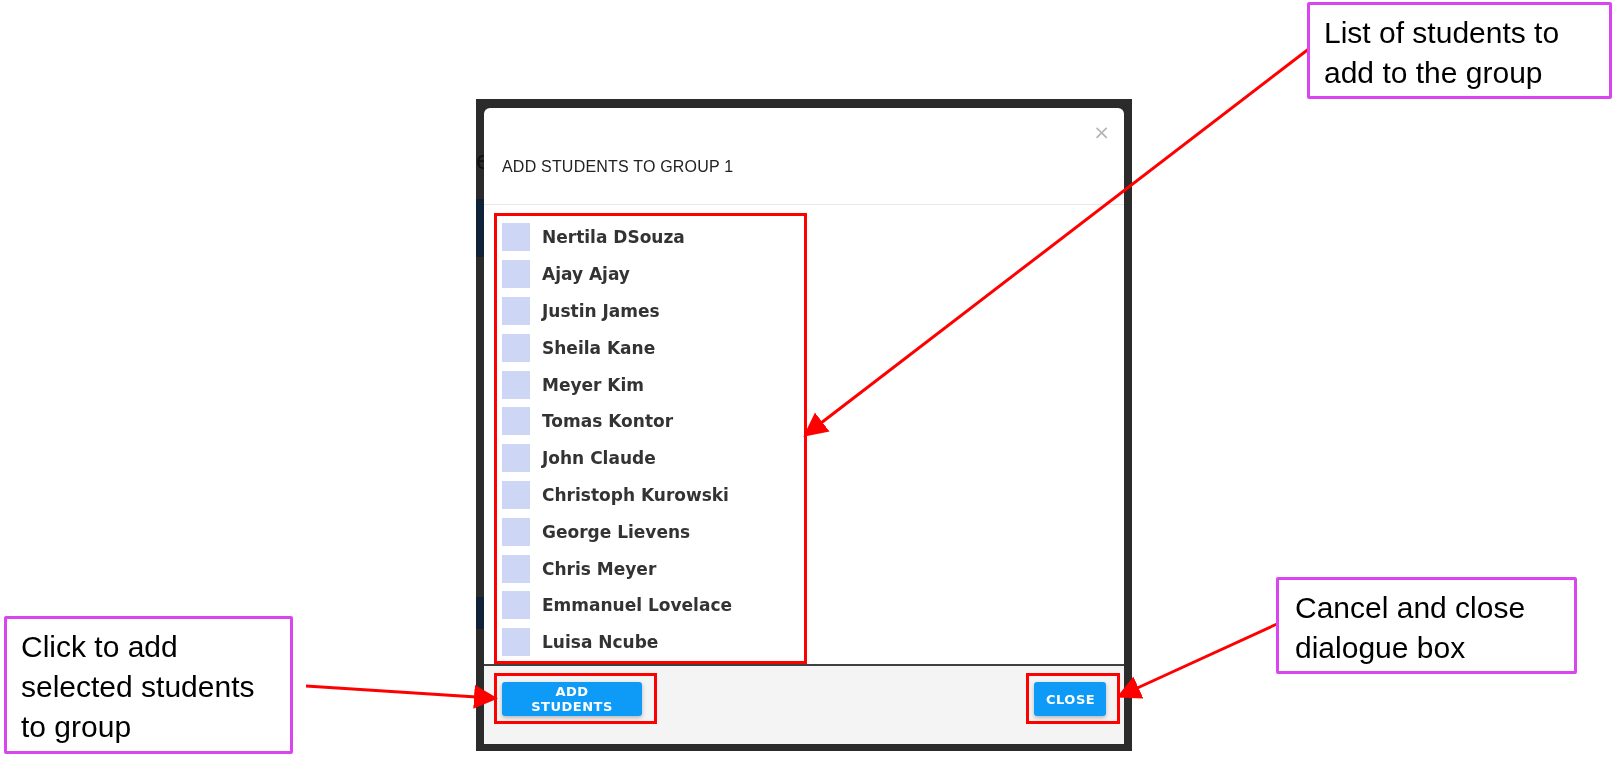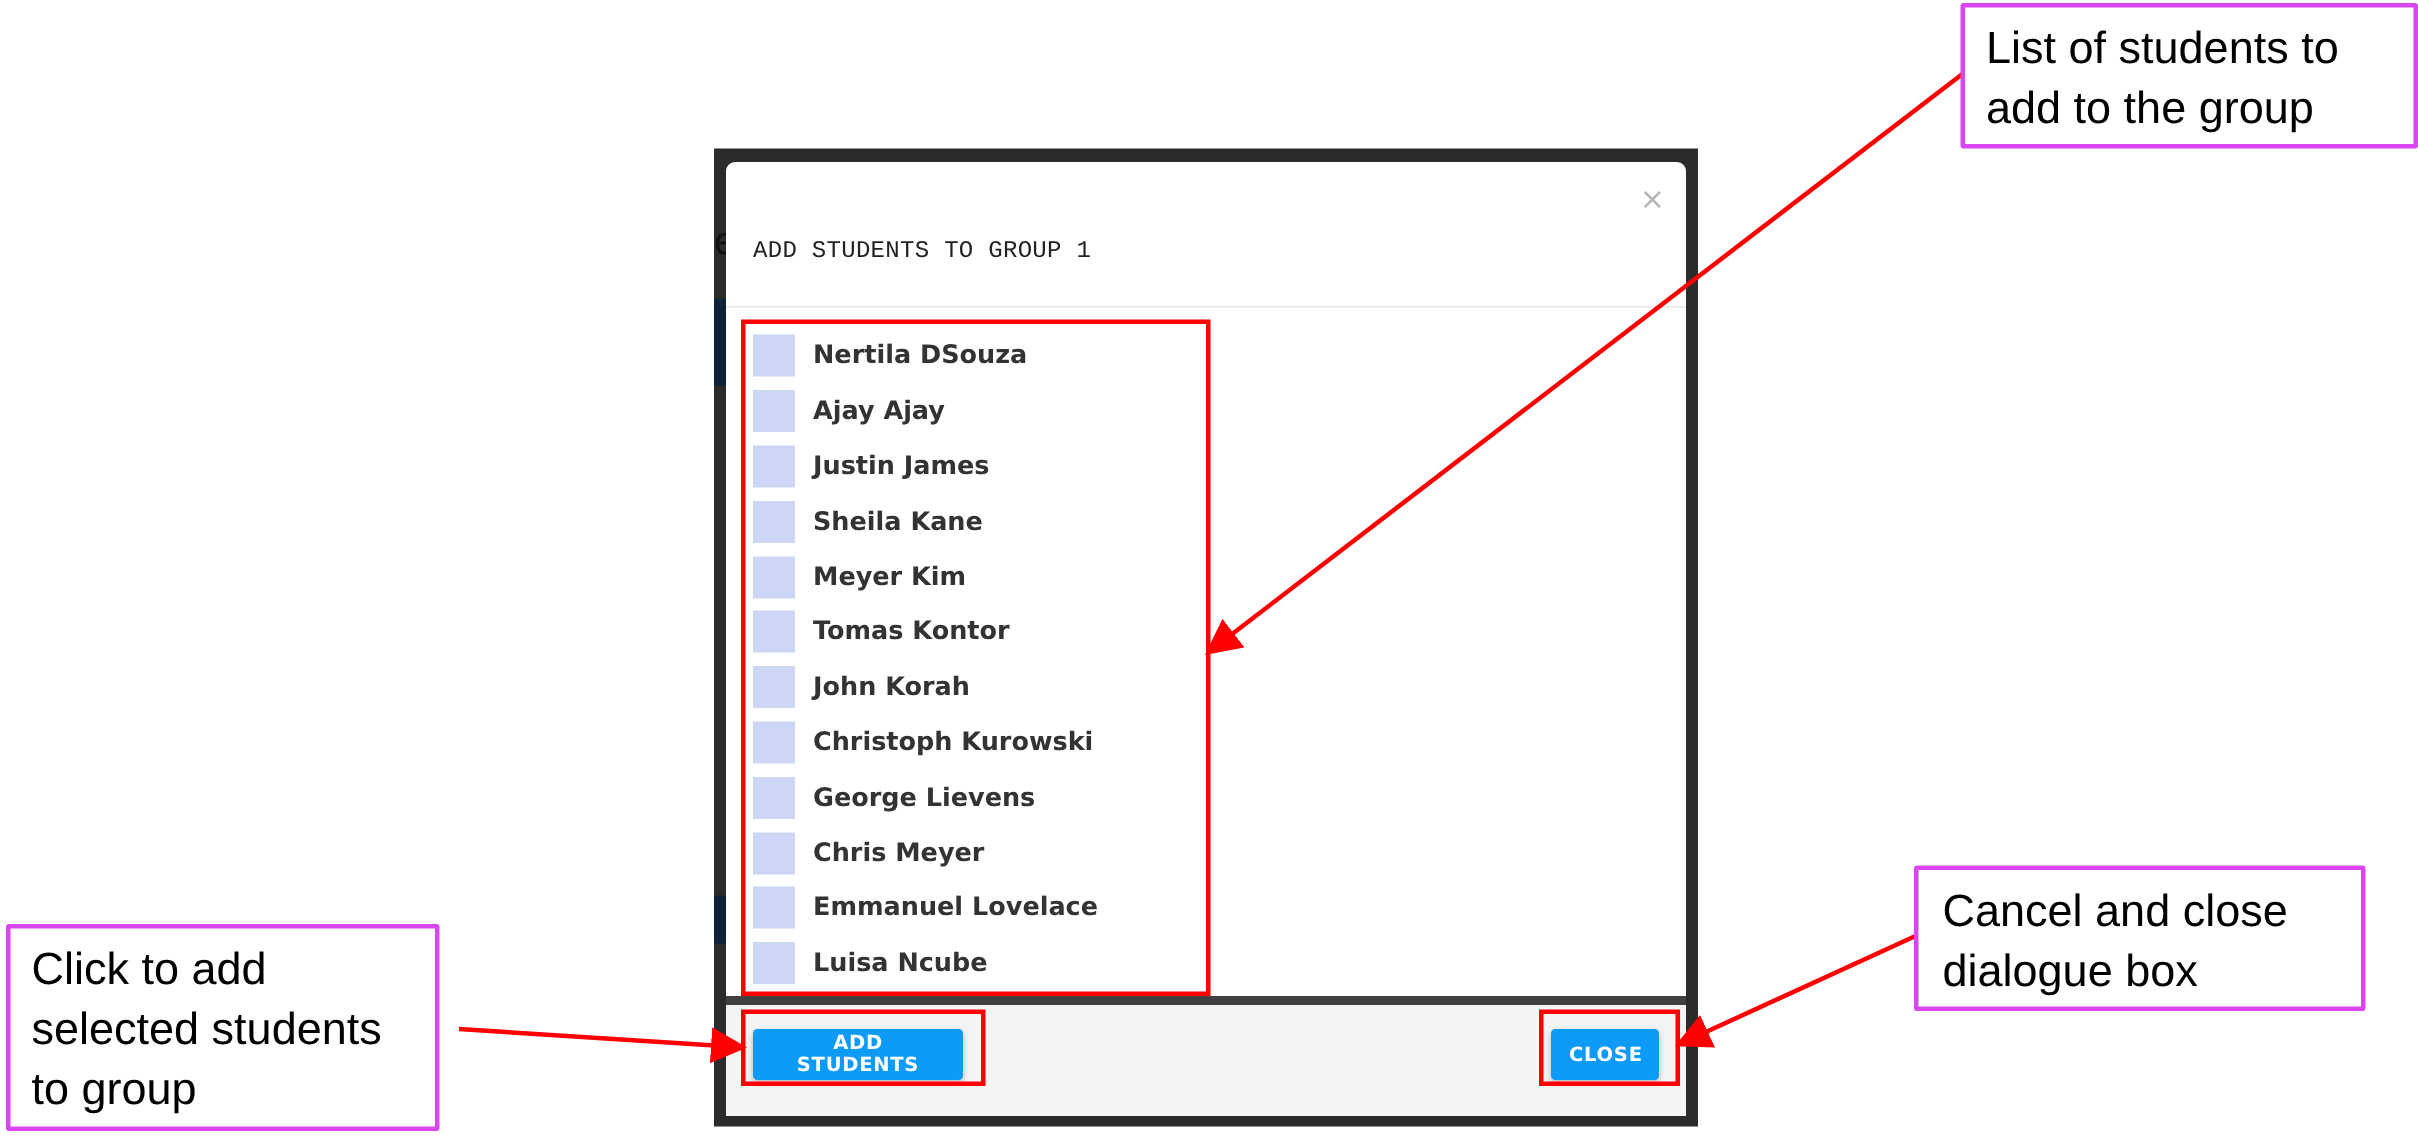--- a/index.html
+++ b/index.html
@@ -22,21 +22,21 @@
     .modal {
       position:absolute; left:484px; top:108px; width:640px; height:636px;
       background:#ffffff; border-radius:6px 6px 0 0; overflow:hidden;
     }
     .modal-header {
       position:absolute; left:0; top:0; width:100%; height:96px;
       border-bottom:1px solid #e8e8e8;
     }
     .modal-title {
       position:absolute; left:18px; top:50px; font-size:16px; color:#222;
-      font-family:Liberation Mono, monospace; letter-spacing:0.2px;
+      font-family:Liberation Sans, sans-serif; letter-spacing:0.2px;
     }
     .close-x {
       position:absolute; right:14px; top:14px; font-size:20px; color:#b5b5b5;
       font-family:"DejaVu Sans", sans-serif; cursor:pointer; line-height:20px;
     }
     .modal-body {
       position:absolute; left:0; top:97px; width:100%; height:562px;
     }
     .student-list { position:absolute; left:18px; top:14px; }
     .student {
@@ -45,21 +45,21 @@
     .student .checkbox {
       width:28px; height:28px; background:#cdd6f5; margin-right:12px; flex:none;
       cursor:pointer;
     }
     .student .name {
       font-size:17px; font-weight:bold; color:#333;
       font-family:"DejaVu Sans", sans-serif;
     }
     .modal-footer {
       position:absolute; left:0; top:556px; width:100%; height:80px;
-      background:#f4f4f4; border-top:6px solid #404040;
+      background:#f4f4f4; border-top:2px solid #404040;
     }
     .btn {
       position:absolute; top:16px; height:34px; padding:0 12px;
       background:#0d9bf7; color:#fff; border:none; border-radius:3px;
       font-family:"DejaVu Sans", sans-serif; font-size:13px; font-weight:bold;
       letter-spacing:0.5px; box-shadow:0 2px 4px rgba(0,0,0,0.25); cursor:pointer;
     }
     .btn-add { left:18px; width:140px; }
     .btn-close { right:18px; width:72px; }
 
@@ -107,21 +107,21 @@
       <div class="student">
           <span class="checkbox"></span>
           <span class="name">Meyer Kim</span>
         </div>
       <div class="student">
           <span class="checkbox"></span>
           <span class="name">Tomas Kontor</span>
         </div>
       <div class="student">
           <span class="checkbox"></span>
-          <span class="name">John Korah</span>
+          <span class="name">John Claude</span>
         </div>
       <div class="student">
           <span class="checkbox"></span>
           <span class="name">Christoph Kurowski</span>
         </div>
       <div class="student">
           <span class="checkbox"></span>
           <span class="name">George Lievens</span>
         </div>
       <div class="student">

